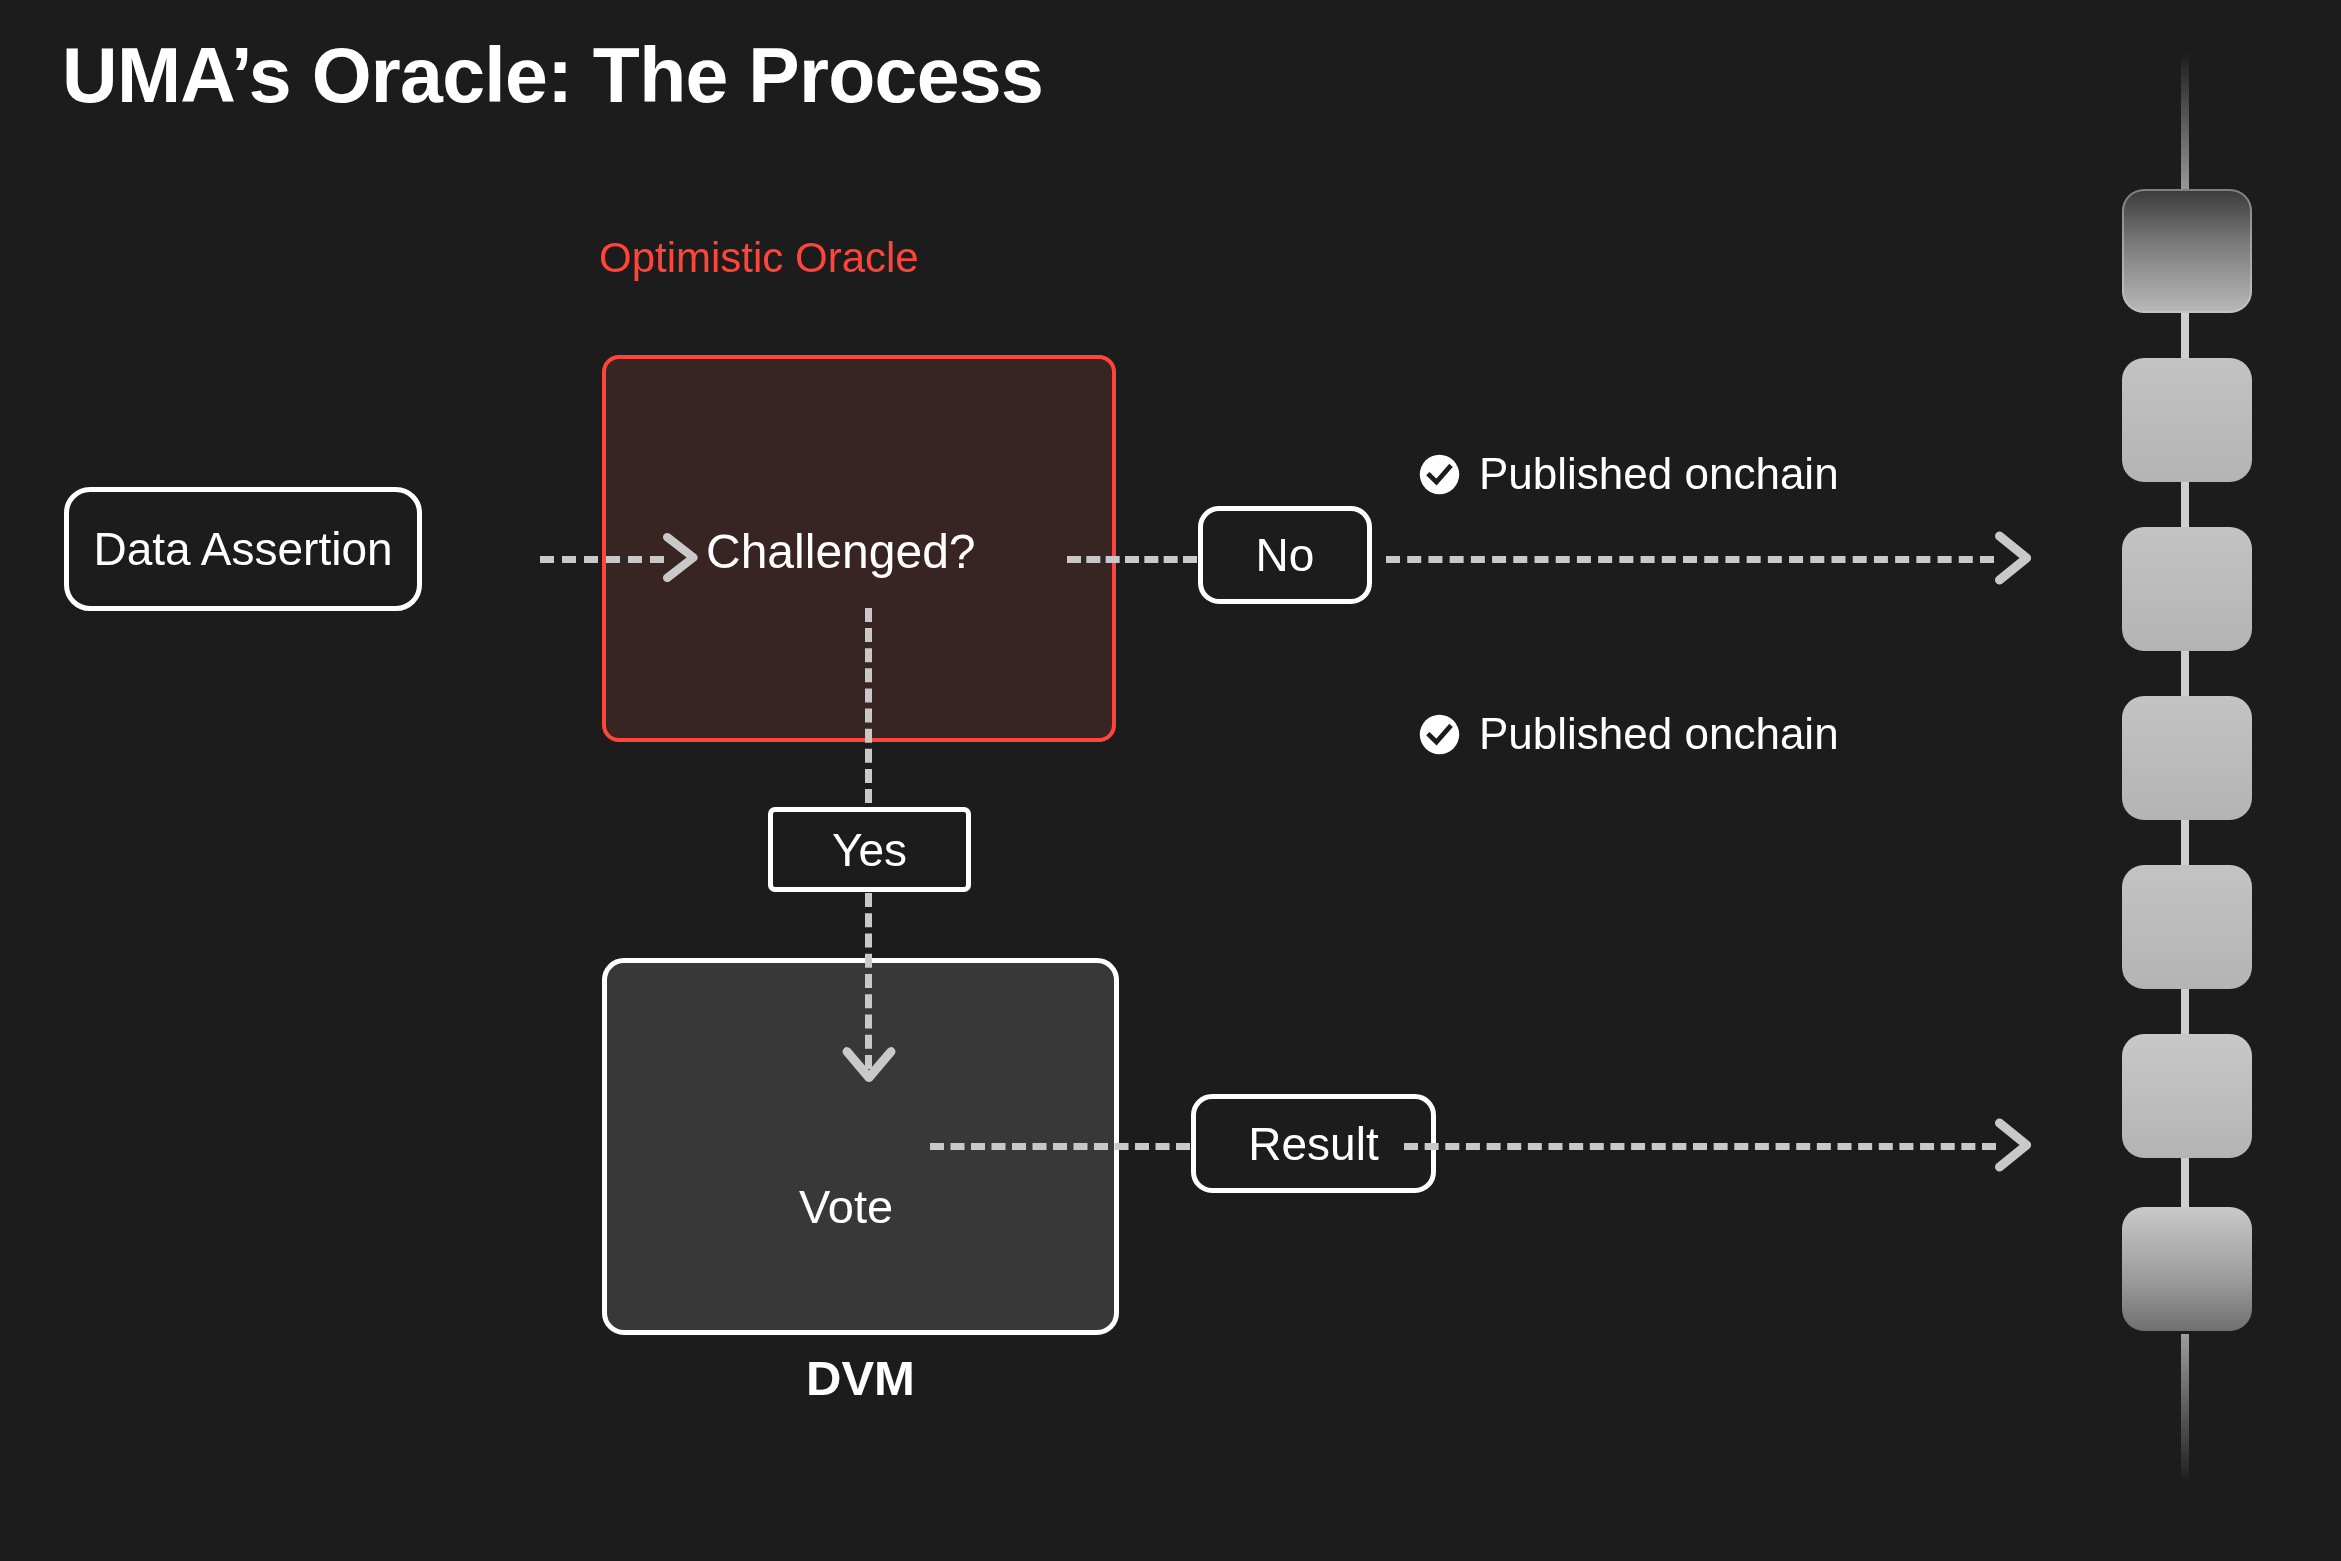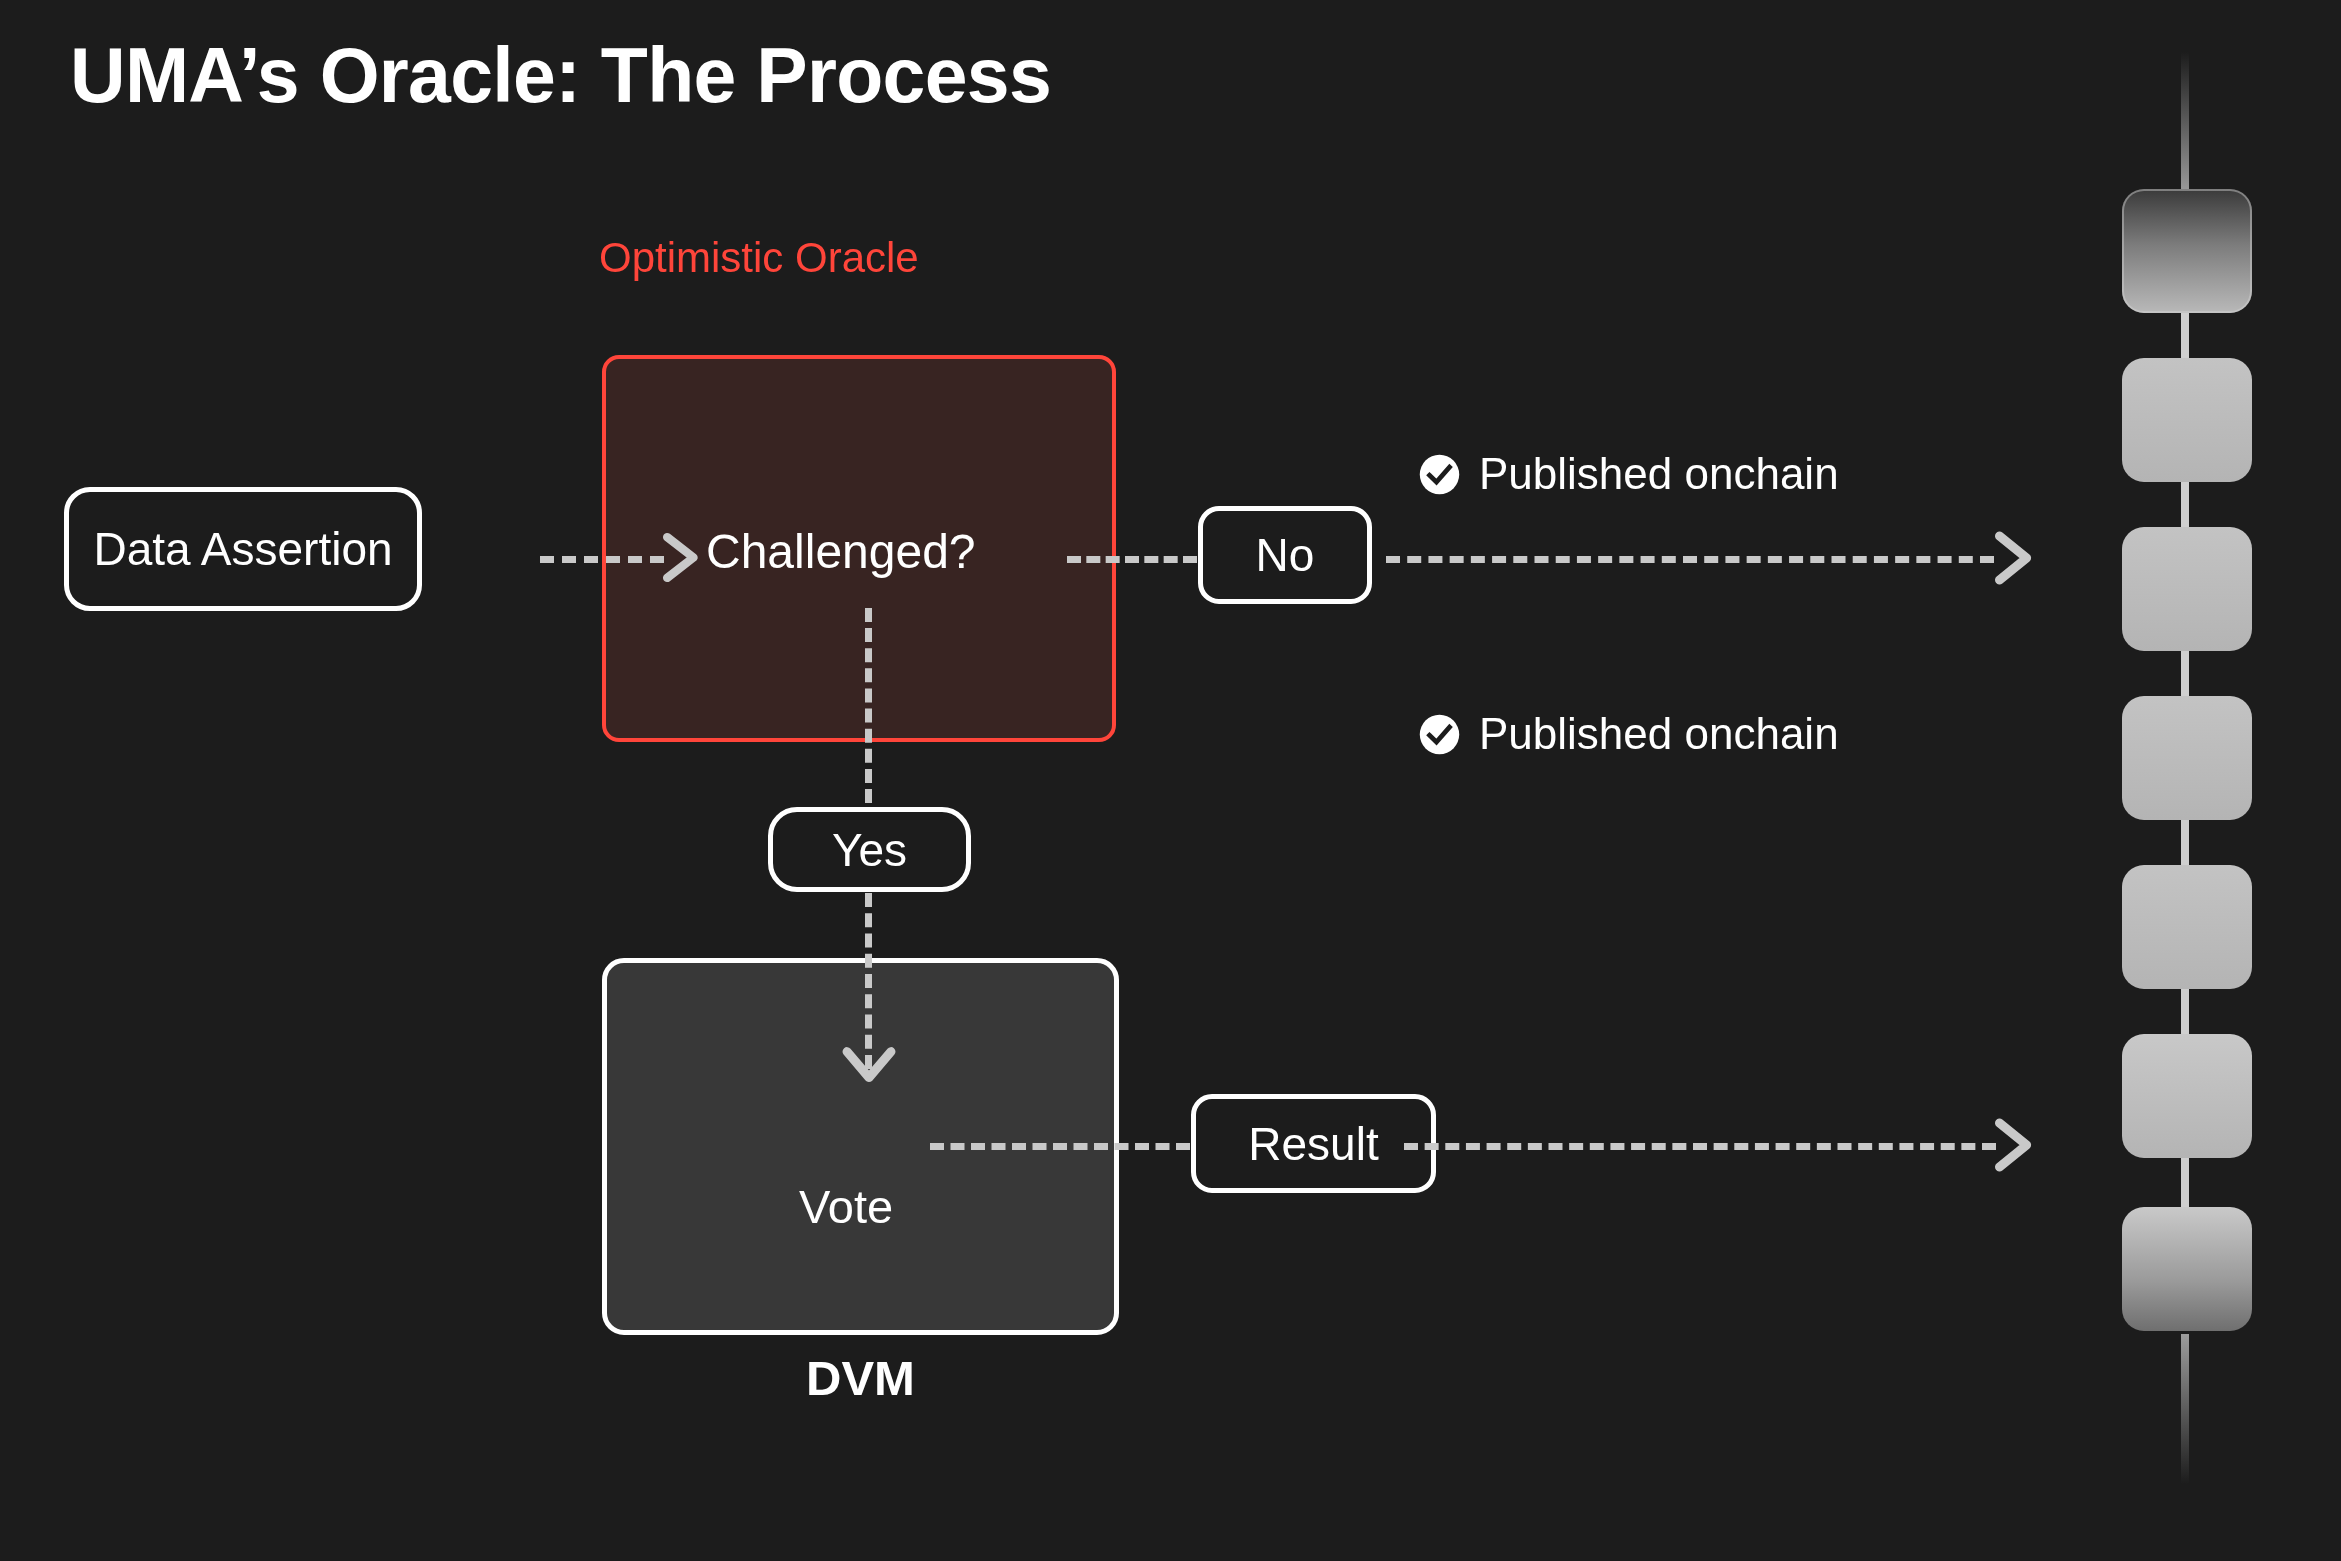--- a/index.html
+++ b/index.html
@@ -5,21 +5,21 @@
   html,body{margin:0;padding:0;background:#1c1c1c;}
   body{width:2342px;height:1561px;position:relative;overflow:hidden;
        font-family:"Liberation Sans","DejaVu Sans",sans-serif;
        -webkit-font-smoothing:antialiased;}
   .stage{position:absolute;left:0;top:0;width:2342px;height:1561px;}
 
   
   #page-title{
     position:absolute;left:62px;top:33px;
     font-size:77px;font-weight:700;color:#ffffff;
-    letter-spacing:-0.7px;line-height:1.1;white-space:nowrap;margin-left:8px;
+    letter-spacing:-0.7px;line-height:1.1;white-space:nowrap;
   }
 
   
   #oo-label{
     position:absolute;left:599px;top:234px;
     font-size:42px;font-weight:400;color:#ff453a;white-space:nowrap;
   }
 
   
   .region{
@@ -41,21 +41,21 @@
   
   .node{
     position:absolute;box-sizing:border-box;
     border:5.9px solid #ffffff;background:#1c1c1c;
     display:flex;align-items:center;justify-content:center;
     color:#ffffff;font-weight:400;border-radius:22px;
     white-space:nowrap;
   }
   #node-data-assertion{left:64px;top:487px;width:358px;height:124px;font-size:46px;border-radius:26px;}
   #node-no{left:1198px;top:506px;width:174px;height:98px;font-size:46px;border-radius:21px;}
-  #node-yes{left:768px;top:807px;width:203px;height:85px;font-size:46px;border-radius:29px;}
+  #node-yes{left:768px;top:807px;width:203px;height:85px;font-size:46px;border-radius:7px;}
   #node-result{left:1191px;top:1094px;width:245px;height:99px;font-size:46px;border-radius:21px;}
 
   
   .inline-text{
     position:absolute;color:#ffffff;font-weight:400;white-space:nowrap;
   }
   #text-challenged{left:706px;top:524px;font-size:48px;}
   #text-vote{left:799px;top:1179px;font-size:47px;}
 
   

